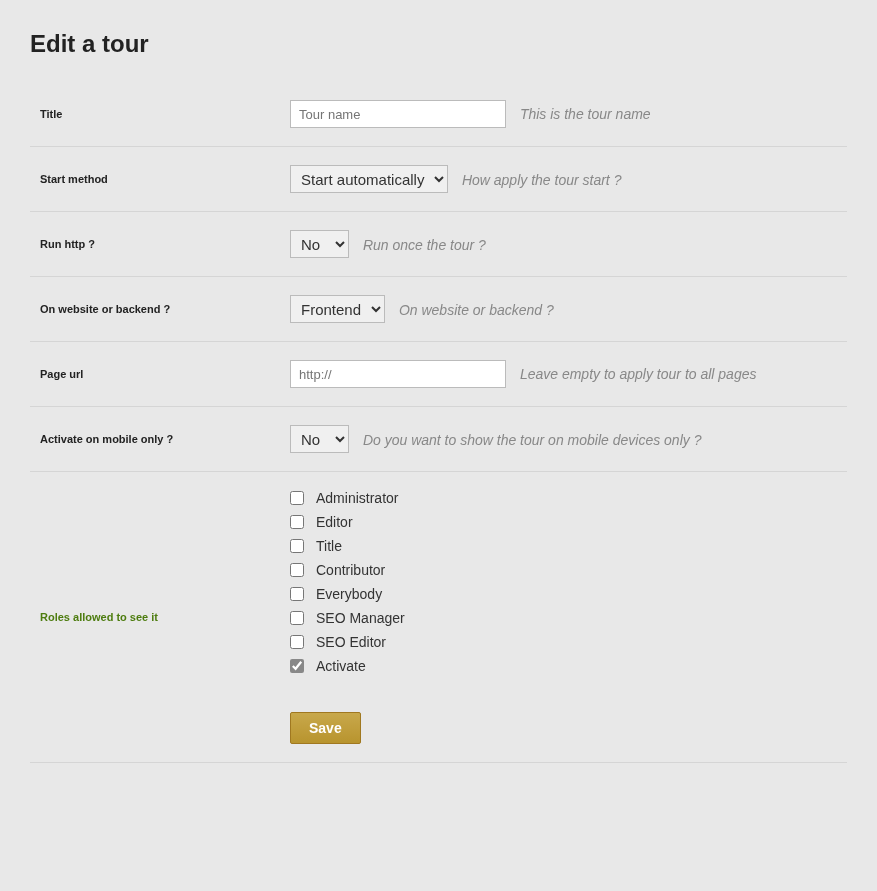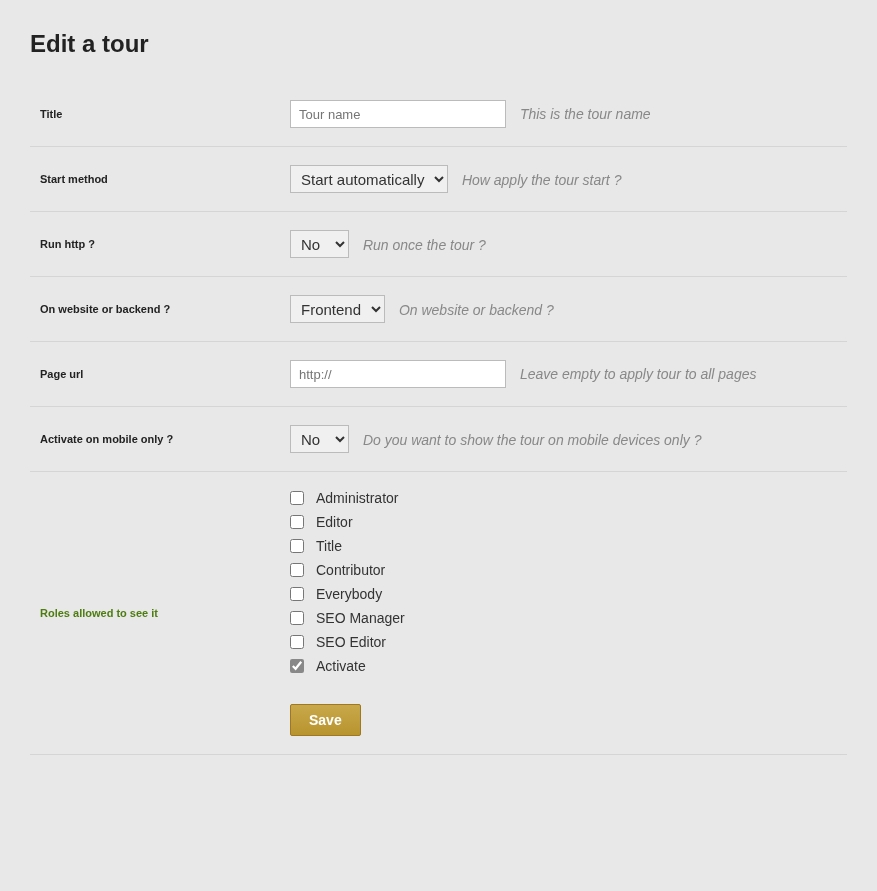--- a/index.html
+++ b/index.html
@@ -91,21 +91,21 @@
       color: #333;
     }
     .save-btn {
       background: linear-gradient(to bottom, #c8a84b, #b8942e);
       border: 1px solid #a07820;
       color: #fff;
       font-size: 14px;
       font-weight: bold;
       padding: 7px 18px;
       cursor: pointer;
-      margin-top: 20px;
+      margin-top: 28px;
       border-radius: 2px;
     }
   </style>
 </head>
 <body>
 
 <h1>Edit a tour</h1>
 
 <table class="form-table">
   <tbody>

